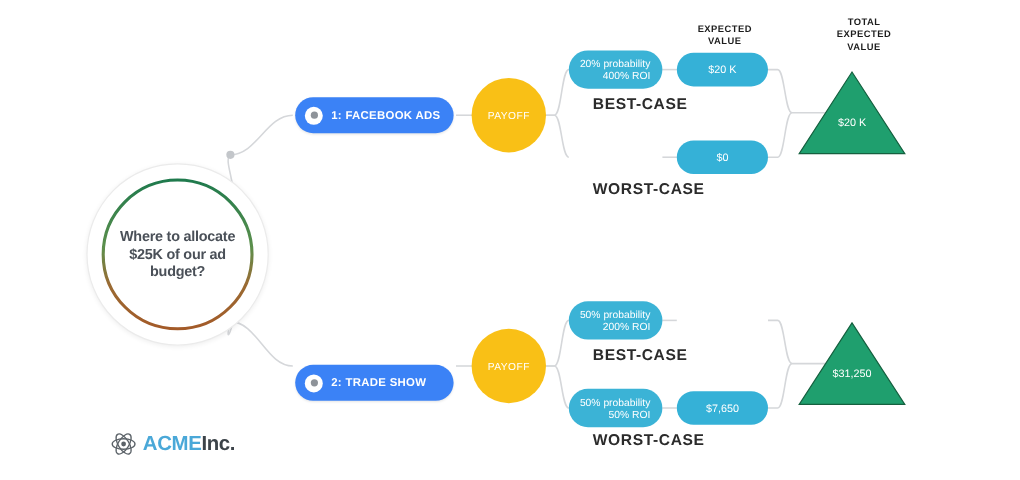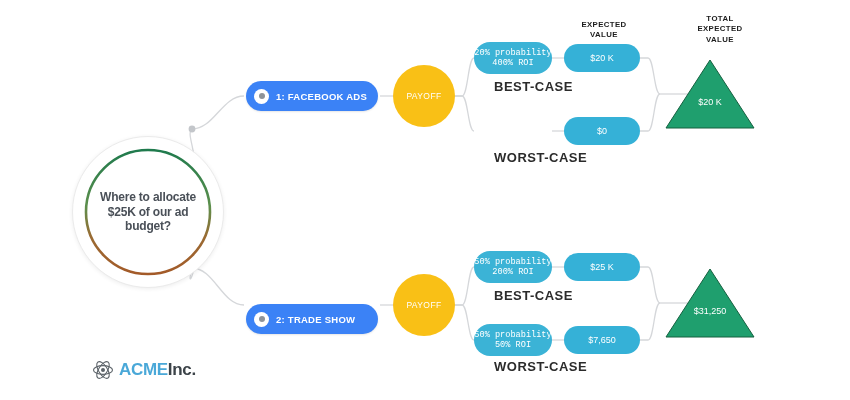--- a/index.html
+++ b/index.html
@@ -101,23 +101,22 @@
   }
 
   
   .prob-pill {
     width: 78px; height: 32px;
     border-radius: 999px;
     padding: 4px 10px;
     background: #3bb3d6;
     flex-direction: column;
     justify-content: center;
-    align-items: center;
+    align-items: flex-end;
     line-height: 1.22;
-    font-family: Liberation Mono, monospace;
   }
   .prob-pill span {
     font-size: 8.6px;
     white-space: nowrap;
     color: #ffffff;
   }
   .value-pill {
     width: 76px; height: 28px;
     border-radius: 999px;
     background: #35b1d7;
@@ -281,23 +280,20 @@
     <span class="decision-label">2: TRADE SHOW</span>
   </div>
 
   <div class="payoff" style="left:393px; top:274px;">
     <span>PAYOFF</span>
   </div>
 
   <div class="pill prob-pill" style="left:474px; top:251px;">
     <span>50% probability</span>
     <span>200% ROI</span>
-  </div>
-  <div class="pill value-pill" style="left:564px; top:253px;">
-    <span>$25 K</span>
   </div>
   <div class="case-label" style="left:494px; top:288px; width:120px;">BEST-CASE</div>
 
   <div class="pill prob-pill" style="left:474px; top:324px;">
     <span>50% probability</span>
     <span>50% ROI</span>
   </div>
   <div class="pill value-pill" style="left:564px; top:326px;">
     <span>$7,650</span>
   </div>

